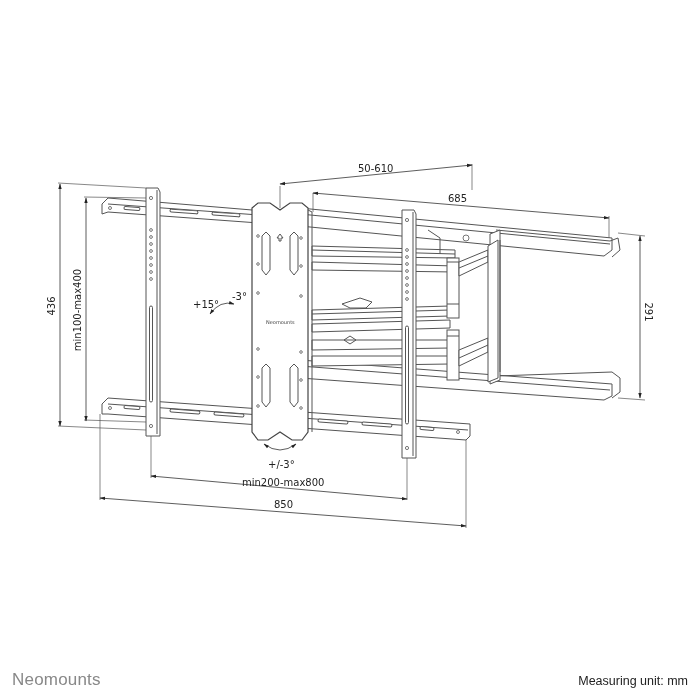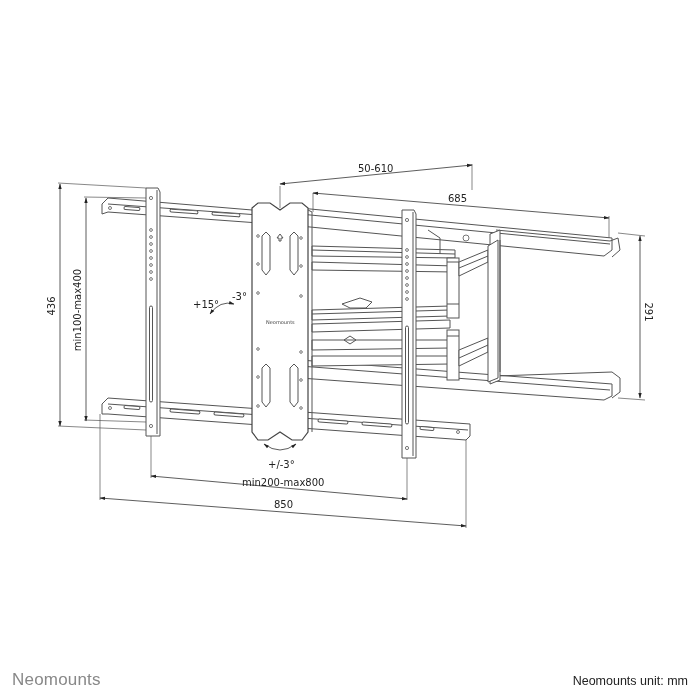--- a/index.html
+++ b/index.html
@@ -205,13 +205,13 @@
 
   <g>
     <line class="ext" x1="100" y1="414" x2="100" y2="500"></line>
     <line class="ext" x1="466" y1="440" x2="466" y2="528"></line>
     <line class="dim" x1="100" y1="498" x2="466" y2="526" marker-start="url(#arr)" marker-end="url(#arr)"></line>
     <text class="dimtext" x="274" y="508">850</text>
   </g>
 </svg>
 
 <div class="brand">Neomounts</div>
-<div class="unit">Neomounts unit: mm</div>
+<div class="unit">Measuring unit: mm</div>
 
 </body></html>

